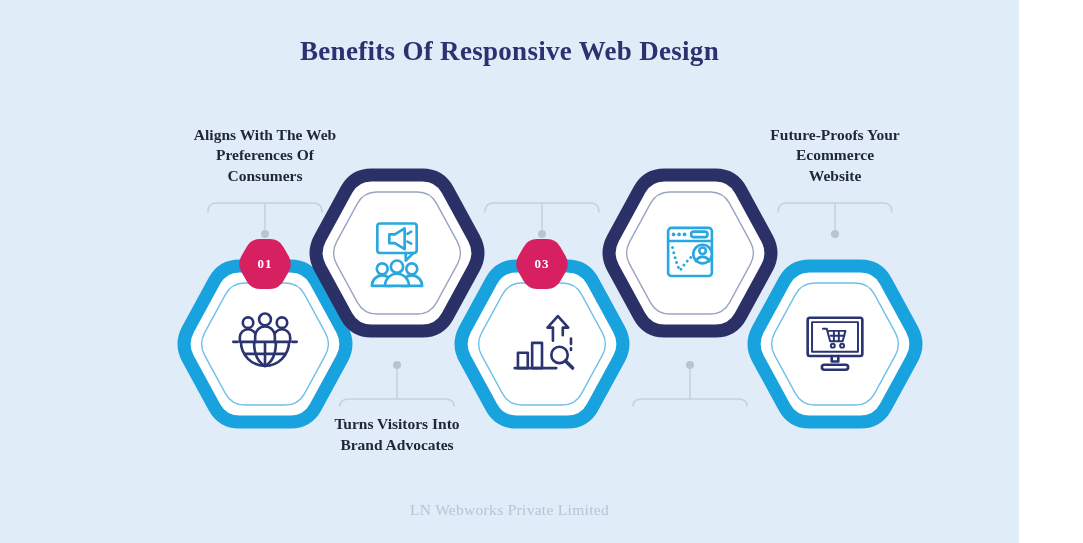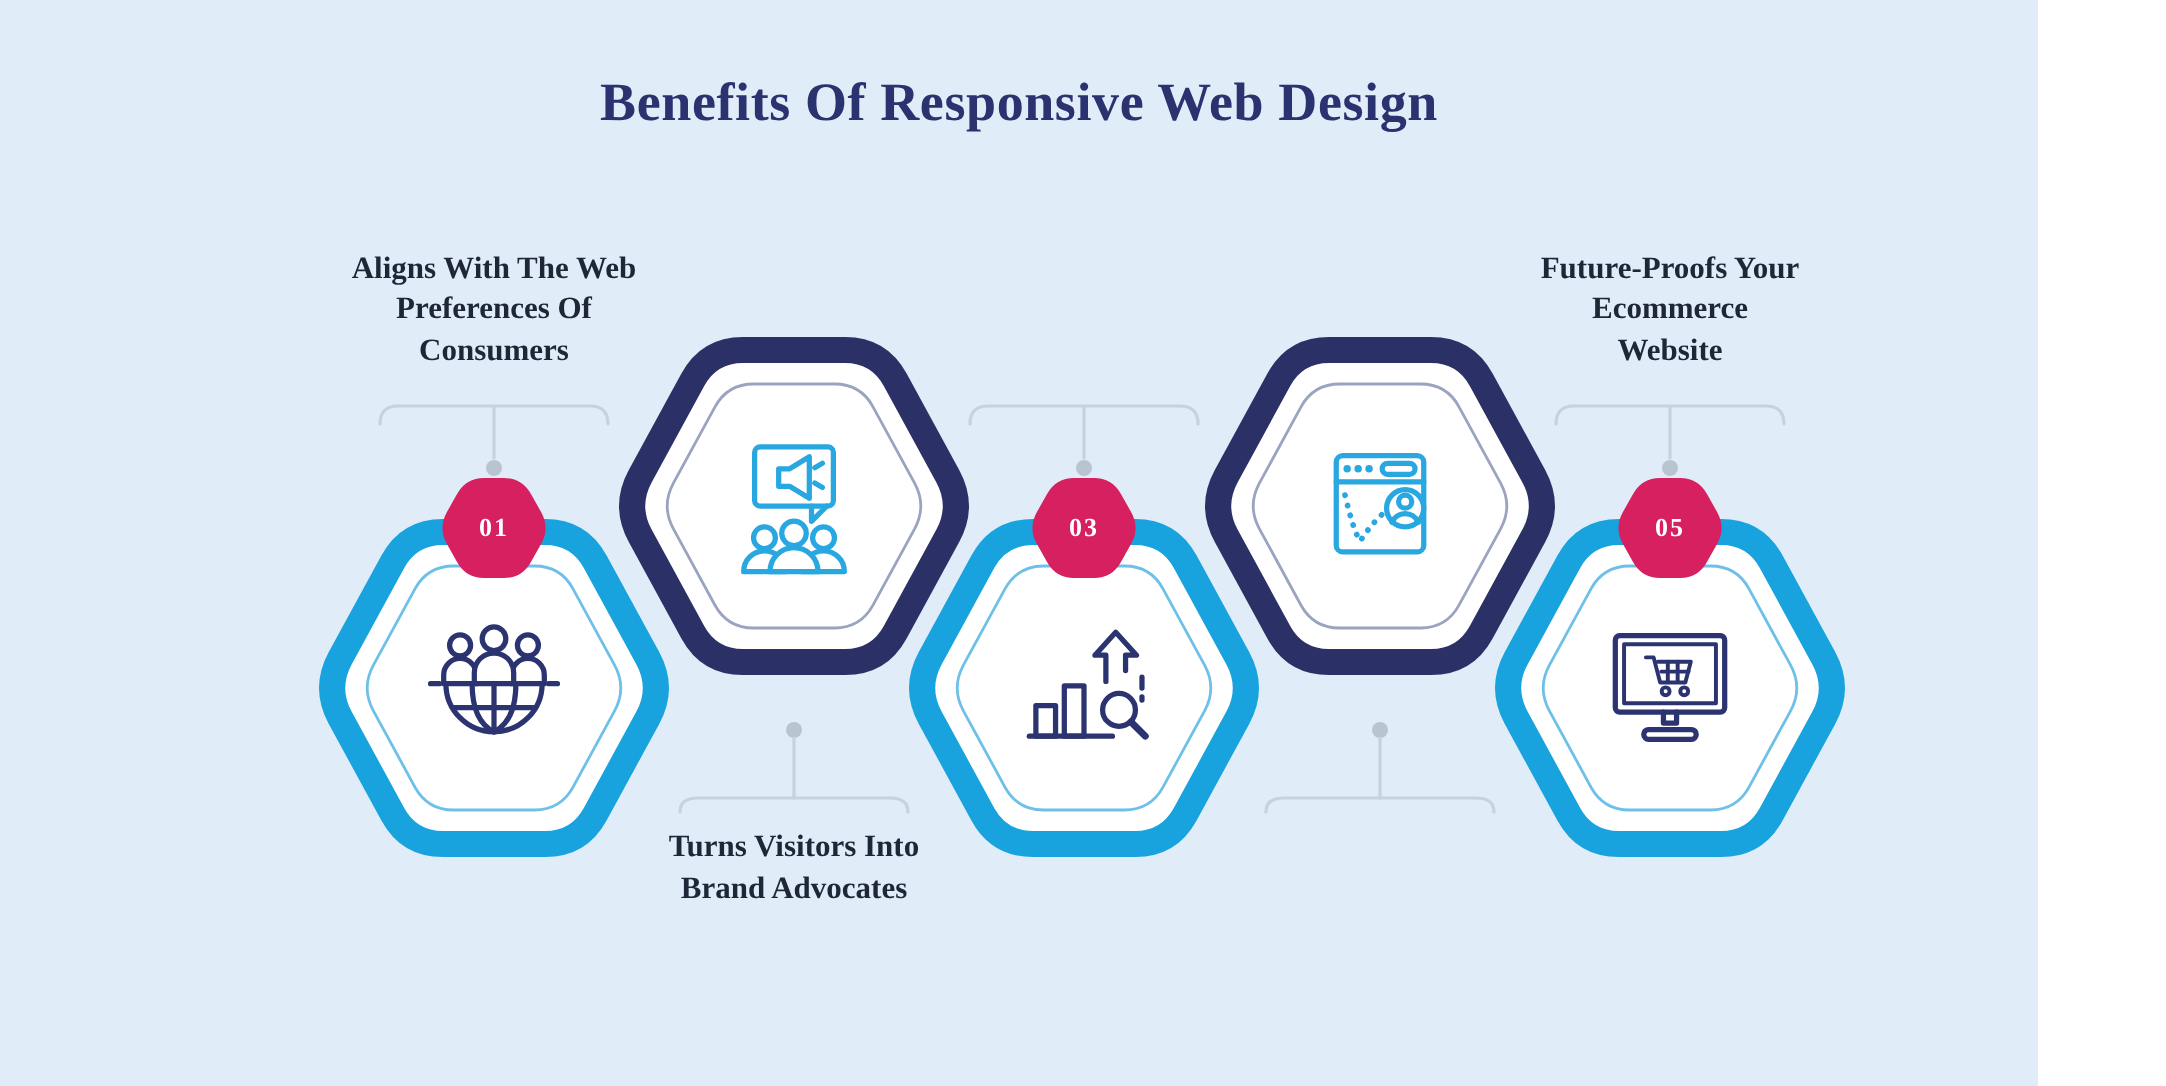--- a/index.html
+++ b/index.html
@@ -10,21 +10,21 @@
     font-family:Liberation Serif, serif;
     overflow:hidden;
   }
   .title{
     position:absolute;top:36px;left:0;right:0;
     text-align:center;
     font-size:27px;font-weight:700;letter-spacing:.3px;
     color:var(--title,#2b3270);
   }
   .card{position:absolute;top:0;width:240px;height:543px;}
-  .c0{left:127px}.c1{left:277px}.c2{left:422px}.c3{left:570px}.c4{left:715px}
+  .c0{left:145px}.c1{left:277px}.c2{left:422px}.c3{left:570px}.c4{left:715px}
 
   .label{
     position:absolute;left:18px;right:18px;
     text-align:center;white-space:pre-line;
     font-size:15.5px;line-height:20.5px;font-weight:600;
     color:var(--label,#1e2637);
   }
   .card.top .label{bottom:357px;}
   .card.bottom .label{top:414px;}
 
@@ -209,21 +209,16 @@
     <svg class="icon" viewBox="0 0 64 64">
       <rect class="s" x="7" y="8" width="50" height="35" rx="2"></rect>
       <rect class="s2" x="11" y="12" width="42" height="27"></rect>
       <path class="s" d="M29,43 v5 h6 v-5"></path>
       <rect class="s" x="20" y="51" width="24" height="4.5" rx="2.2"></rect>
       <path class="s2" d="M21,18 h3.5 l3,11.5 h11.5 l2.5,-9.5 H26.5"></path>
       <path class="s2" d="M31,20 v9 M35.5,20 v9 M28,24.5 h12.5"></path>
       <circle class="s2" cx="30" cy="33.5" r="1.8"></circle>
       <circle class="s2" cx="38.5" cy="33.5" r="1.8"></circle>
     </svg>
-    <div class="badge">
-      <svg viewBox="0 0 60 54">
-          <path class="badge-hex" d="M6.4,34.9 Q2.0,27.0 6.4,19.1 L11.6,9.9 Q16.0,2.0 25.0,2.0 L35.0,2.0 Q44.0,2.0 48.4,9.9 L53.6,19.1 Q58.0,27.0 53.6,34.9 L48.4,44.1 Q44.0,52.0 35.0,52.0 L25.0,52.0 Q16.0,52.0 11.6,44.1 Z"></path>
-        </svg>
-      <span class="num">05</span>
-    </div>
-  </div>
-
+  </div>
+
+  <div class="footer">LN Webworks Private Limited</div>
 </div>
 
 </body></html>

